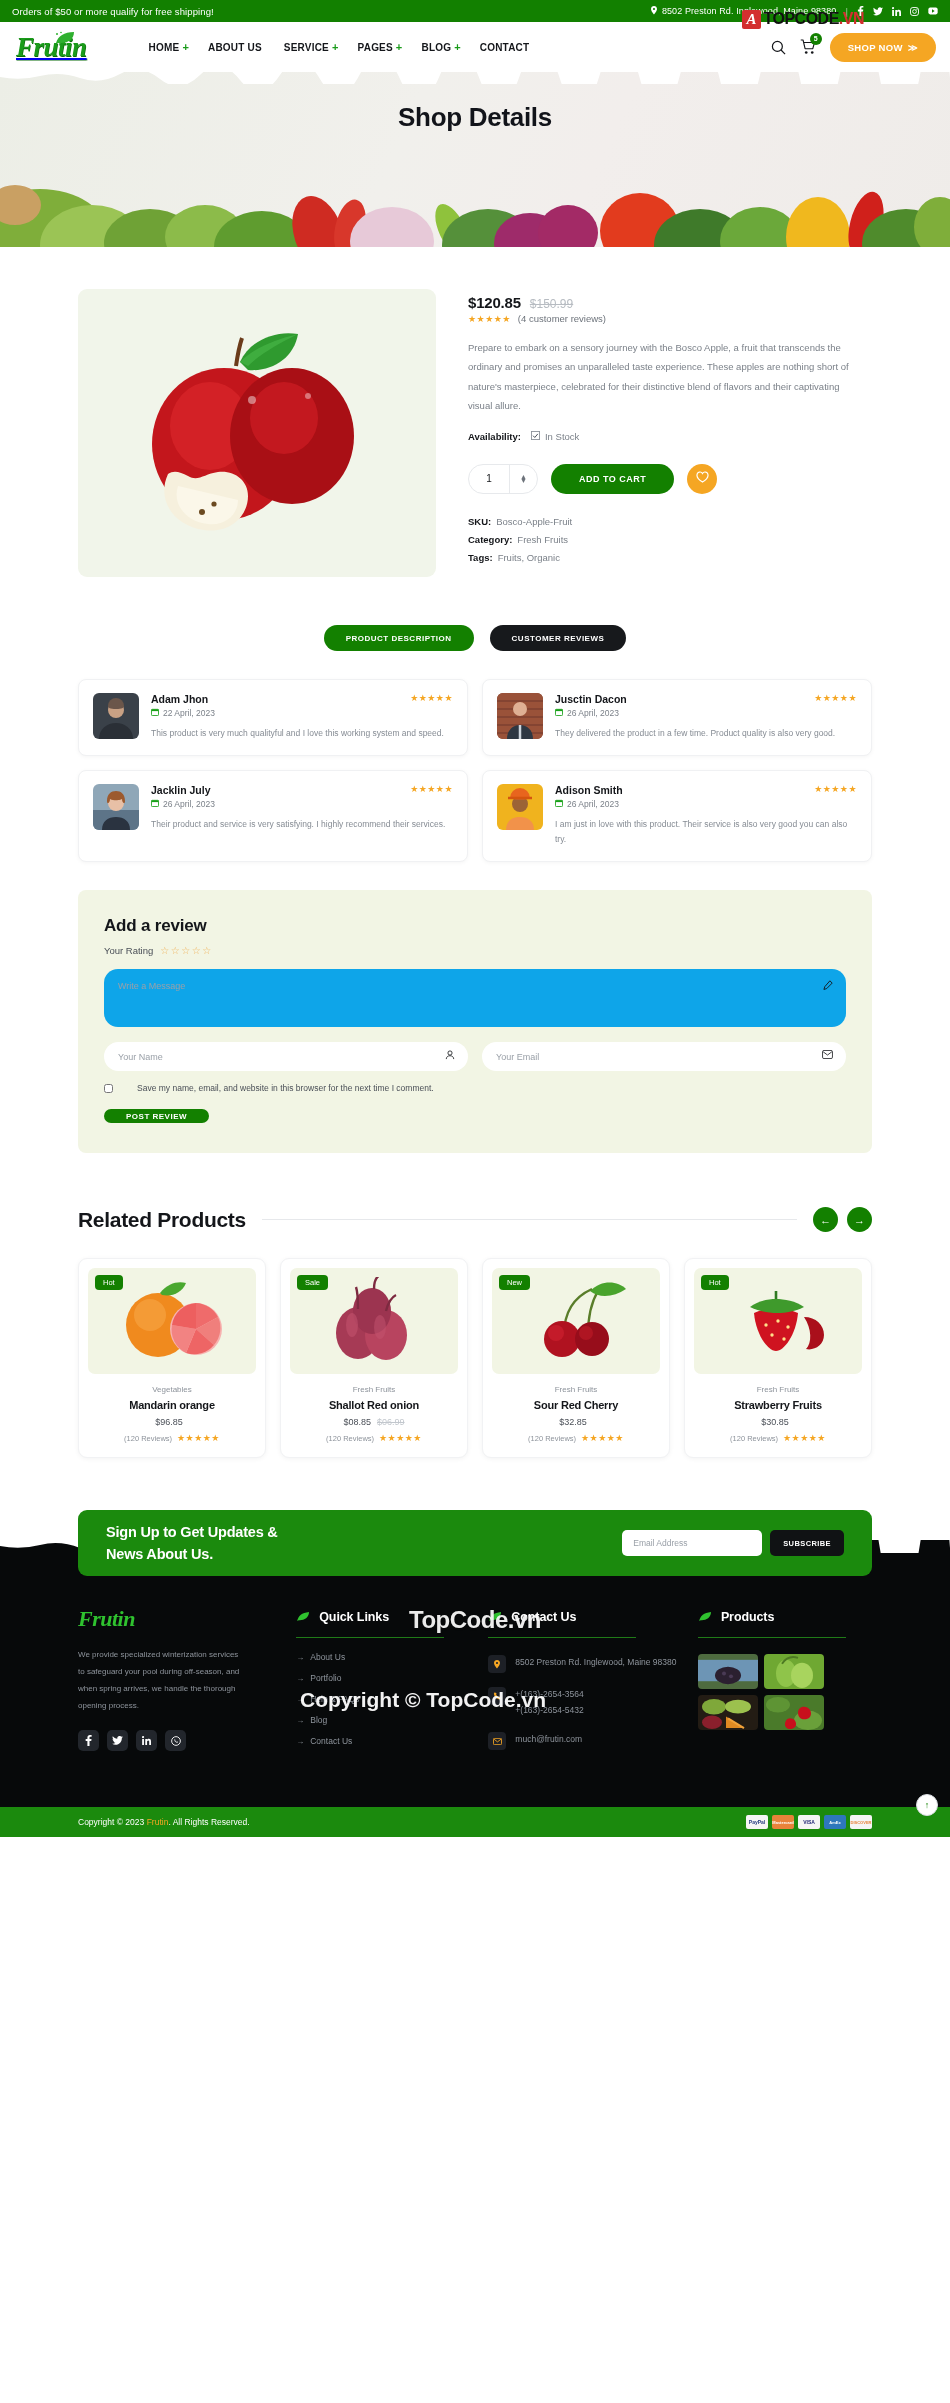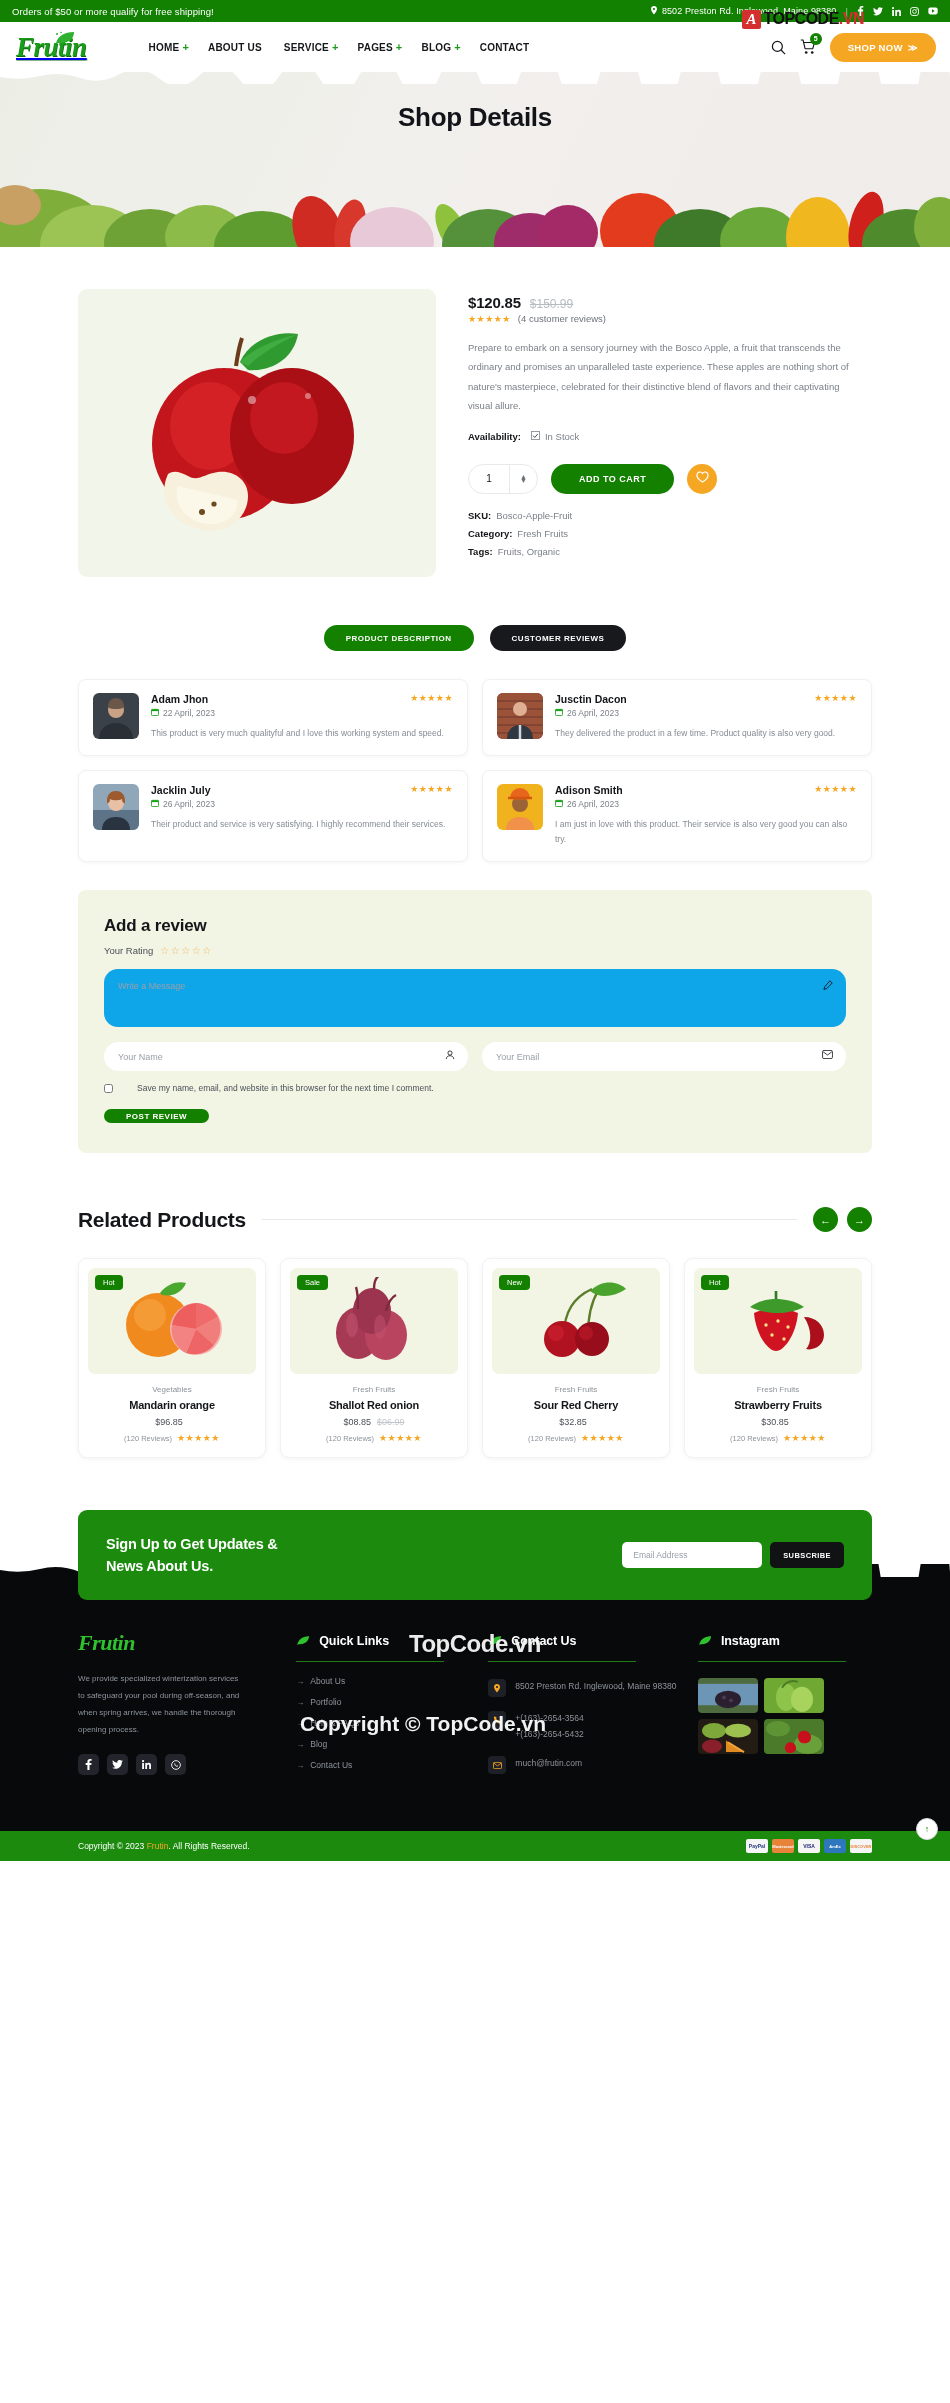--- a/index.html
+++ b/index.html
@@ -144,21 +144,21 @@
   .qty-arrows button { background: none; border: none; cursor: pointer; line-height: 0; padding: 1px; color: #6d737b; font-size: 7px; }
   .add-cart {
     background: #138000; color: #fff; border: none; border-radius: 16px;
     height: 30px; padding: 0 28px; font-size: 9px; font-weight: bold;
     letter-spacing: .5px; cursor: pointer;
   }
   .wish {
     width: 30px; height: 30px; border-radius: 50%; background: #f5a623;
     border: none; cursor: pointer; display: flex; align-items: center; justify-content: center;
   }
-  .meta { margin-top: 16px; }
+  .meta { margin-top: 22px; }
   .meta-row { font-size: 9.5px; margin-bottom: 7px; color: #7b8189; }
   .meta-row b { color: #14161a; margin-right: 5px; }
 
   
   .tabs { display: flex; justify-content: center; gap: 16px; margin-top: 48px; }
   .tab {
     border: none; border-radius: 17px; height: 26px; padding: 0 22px;
     font-size: 8px; font-weight: bold; letter-spacing: .5px; cursor: pointer; color: #fff;
   }
   .tab.active { background: #138000; }
@@ -236,21 +236,21 @@
   }
   .prod-cat { text-align: center; font-size: 8px; color: #8d939b; margin-top: 11px; }
   .prod-name { text-align: center; font-size: 11px; font-weight: bold; color: #14161a; margin-top: 5px; letter-spacing: -.2px; }
   .prod-price { text-align: center; font-size: 9px; color: #4a4f57; margin-top: 6px; display: flex; justify-content: center; gap: 6px; }
   .prod-price .old { color: #c2c7cd; text-decoration: line-through; }
   .prod-rev { text-align: center; font-size: 7.5px; color: #8d939b; margin-top: 6px; display: flex; justify-content: center; align-items: center; gap: 5px; }
 
   
   .news-outer { margin-top: 52px; position: relative; }
   .newsletter {
-    background: #1b8a0d; border-radius: 9px; height: 90px;
+    background: #1b8a0d; border-radius: 9px; height: 66px;
     display: flex; align-items: center; justify-content: space-between;
     padding: 0 28px; position: relative; z-index: 3;
   }
   .news-title { color: #fff; font-size: 14.5px; font-weight: bold; line-height: 1.55; letter-spacing: -.2px; }
   .news-form { display: flex; align-items: center; gap: 8px; }
   .news-input {
     width: 140px; height: 26px; border: none; border-radius: 5px;
     padding: 0 11px; font-family: inherit; font-size: 8.5px; outline: none; color: #14161a;
   }
   .news-input::placeholder { color: #9aa0a8; }
@@ -929,21 +929,21 @@
             <span class="f-ci-text">much@frutin.com</span>
           </div>
         </div>
       </div>
 
       <div>
         <div class="f-head">
           <span><svg width="15" height="11" viewBox="0 0 16 12">
                 <path d="M1 11C2.5 5 6 2 14 1c0 6-5 9-10 9-1.5 0-2.5.5-3 1z" fill="#2fc22f"></path>
               </svg></span>
-          <span class="f-title">Instagram</span>
+          <span class="f-title">Products</span>
         </div>
         <div class="f-rule"></div>
         <div class="insta-grid">
           <div class="insta-cell">
             <svg width="100%" height="100%" viewBox="0 0 60 36" preserveAspectRatio="none">
                 <rect width="60" height="36" fill="#4e6b3f"></rect>
                 <rect y="6" width="60" height="22" fill="#6d95b5"></rect>
                 <ellipse cx="30" cy="22" rx="13" ry="9" fill="#2b2030"></ellipse>
                 <circle cx="26" cy="20" r="2" fill="#4a3a55"></circle>
                 <circle cx="33" cy="23" r="2" fill="#4a3a55"></circle>

